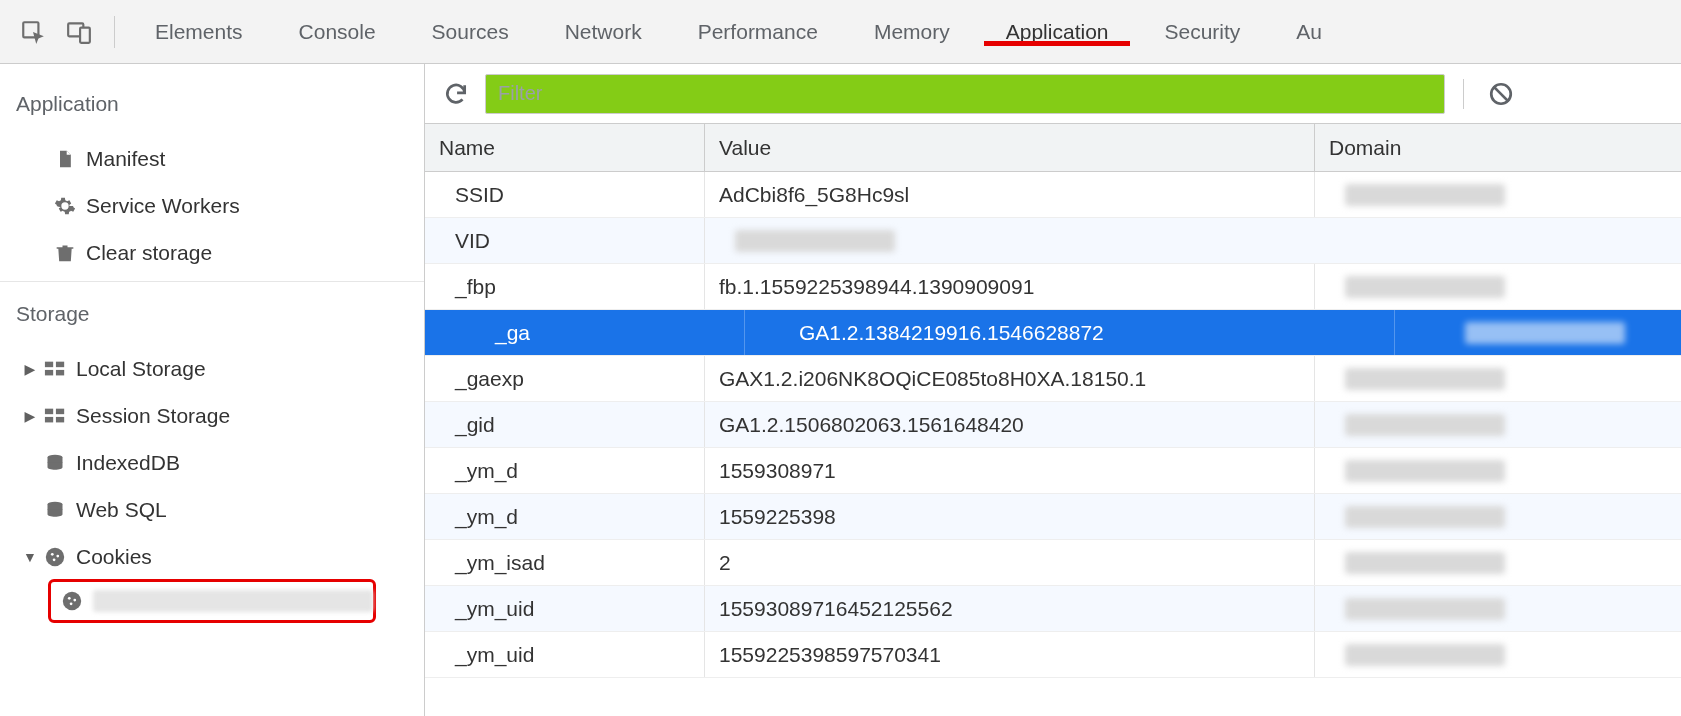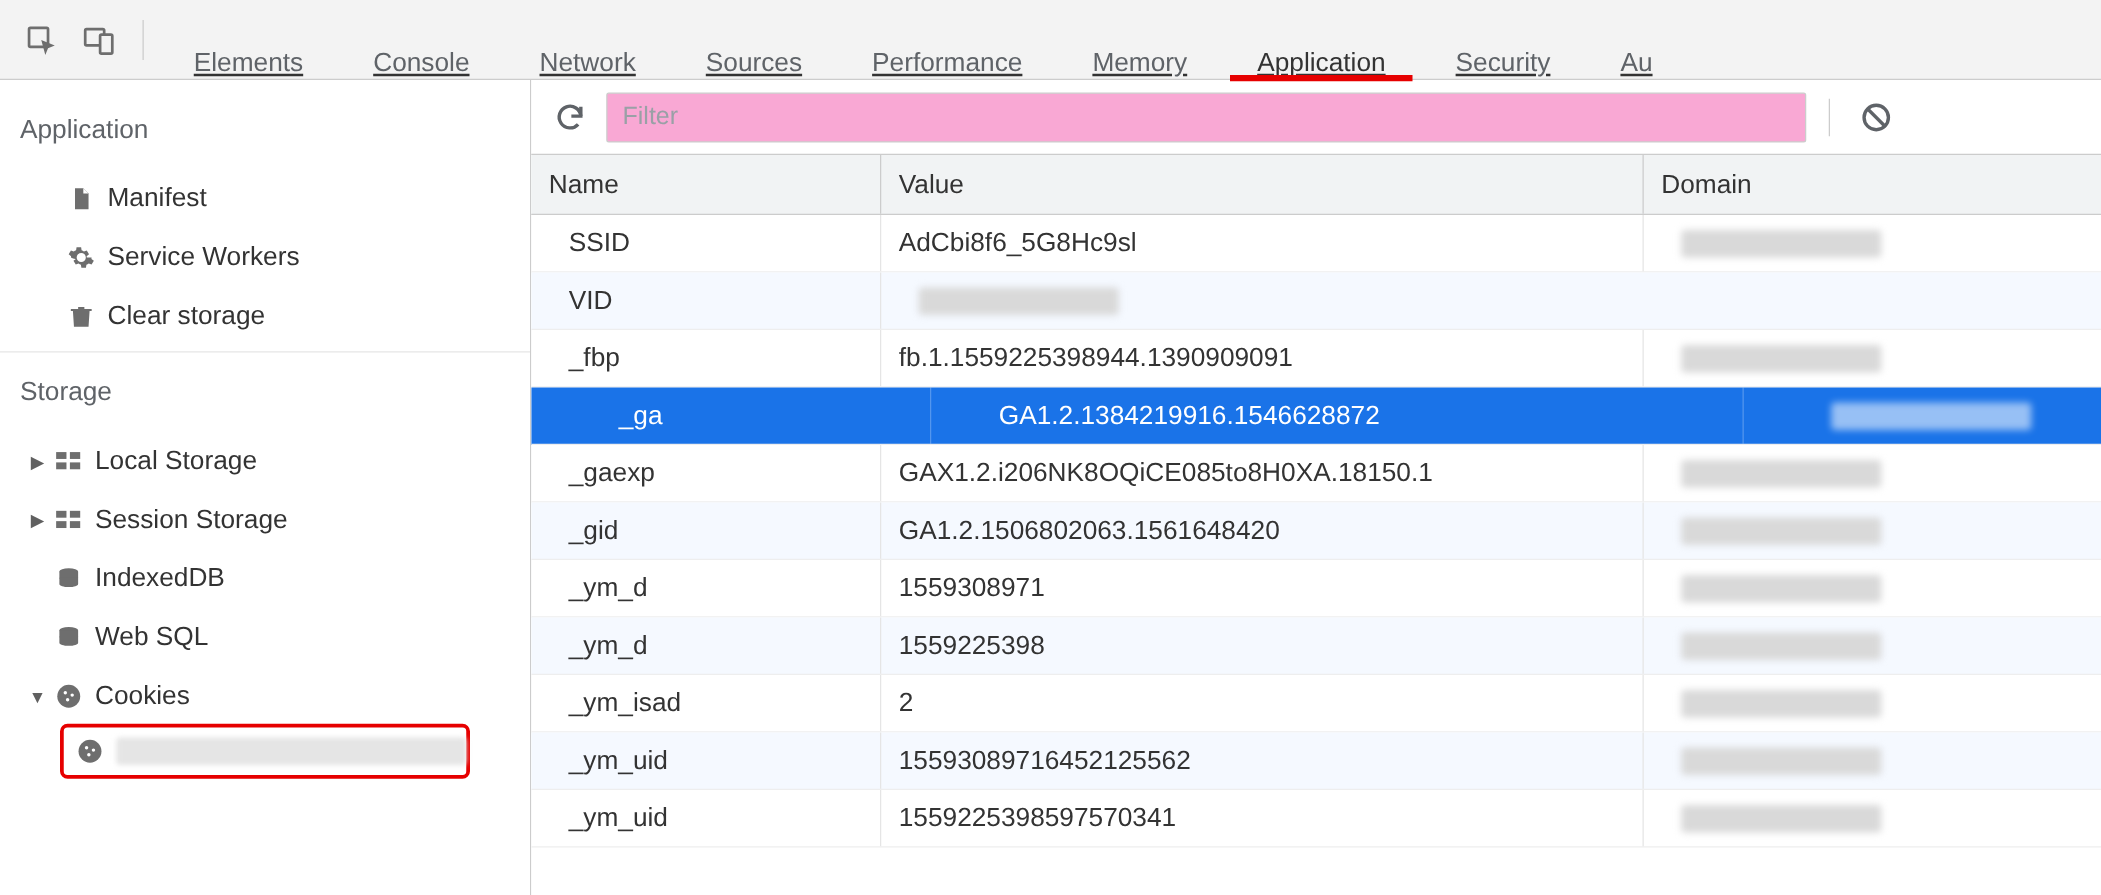--- a/index.html
+++ b/index.html
@@ -37,23 +37,22 @@
   cursor: pointer;
 }
 .tabbar .divider {
   width: 1px;
   height: 32px;
   background: #ccc;
   margin: 0 12px;
 }
 .tabs {
   display: flex;
-  align-items: flex-end;
+  align-items: center;
   height: 100%;
-  text-decoration: underline;
 }
 .tab {
   display: flex;
   align-items: center;
   padding: 0 28px;
   color: #5f6368;
   cursor: pointer;
   position: relative;
 }
 .tab.active { color: #333; }
@@ -149,21 +148,21 @@
 }
 .toolbar .refresh { color: #5f6368; cursor: pointer; padding: 6px; }
 .toolbar input {
   flex: 1;
   height: 40px;
   border: 1px solid #ccc;
   border-radius: 2px;
   padding: 0 12px;
   font-size: 20px;
   color: #333;
-  background: #f9a8d4;
+  background: #84cc16;
   max-width: 960px;
 }
 .toolbar input::placeholder { color: #9aa0a6; }
 .toolbar .vdivider {
   width: 1px; height: 30px; background: #ccc; margin: 0 8px;
 }
 .toolbar .clearbtn { color: #5f6368; cursor: pointer; padding: 6px; }
 
 .thead {
   display: flex;
@@ -232,22 +231,22 @@
     <div class="iconbtn">
       <svg width="26" height="26" viewBox="0 0 24 24" fill="none" stroke="currentColor" stroke-width="2">
           <rect x="2" y="4" width="14" height="12" rx="1"></rect>
           <rect x="13" y="8" width="9" height="14" rx="1" fill="#f3f3f3"></rect>
         </svg>
     </div>
     <div class="divider"></div>
     <div class="tabs" id="tabs">
         <div class="tab">Elements</div>
         <div class="tab">Console</div>
+        <div class="tab">Sources</div>
         <div class="tab">Network</div>
-        <div class="tab">Sources</div>
         <div class="tab">Performance</div>
         <div class="tab">Memory</div>
         <div class="tab active">Application</div>
         <div class="tab">Security</div>
         <div class="tab">Au</div>
       </div>
   </div>
 
   <div class="main">
     <div class="sidebar">

